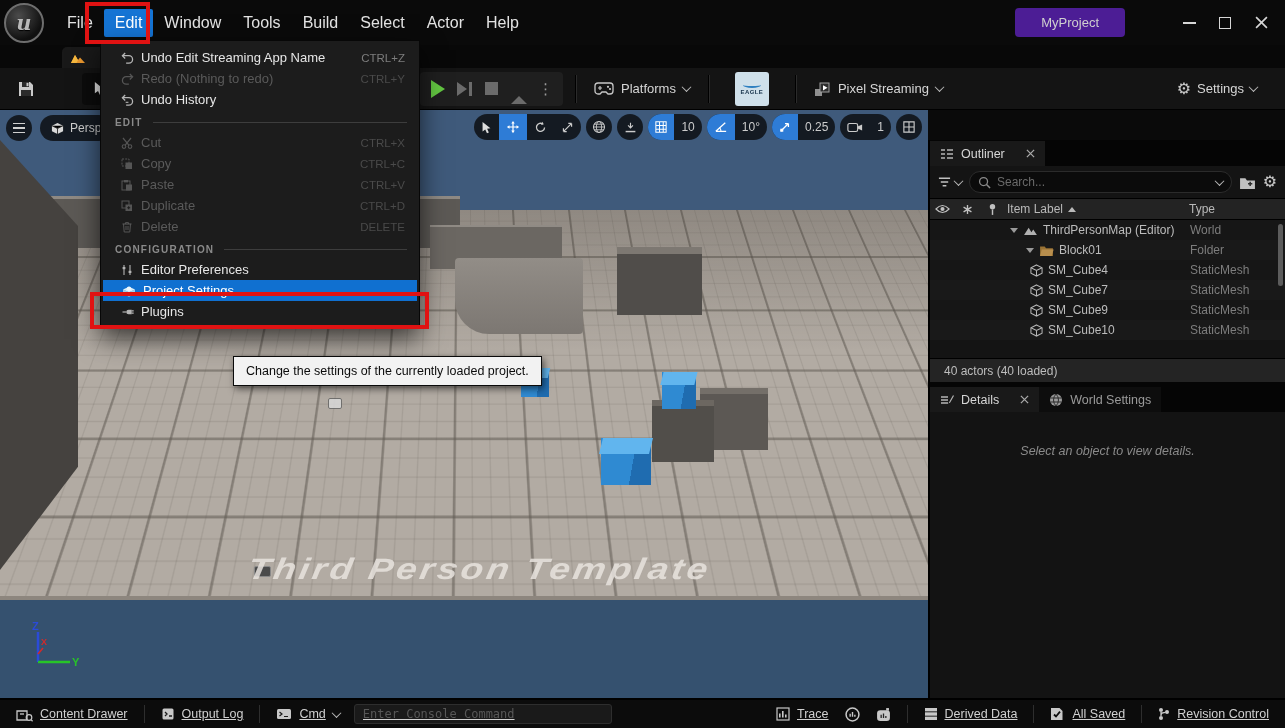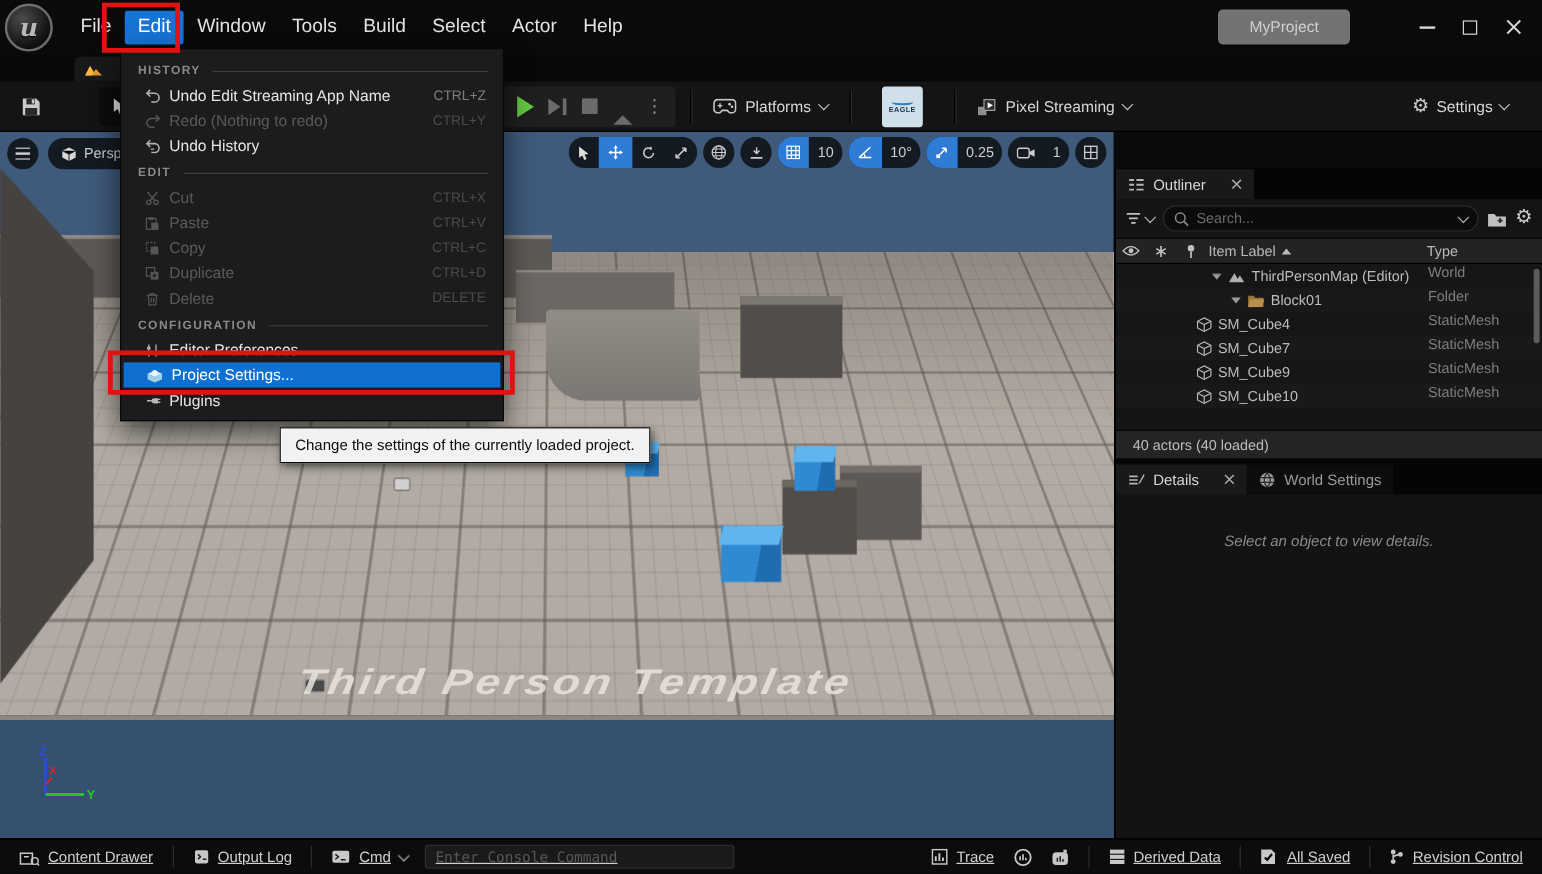--- a/index.html
+++ b/index.html
@@ -9,21 +9,21 @@
 
   
   .titlebar { height:45px; display:flex; align-items:center; background:#0a0a0a; position:relative; }
   .ue-logo { width:40px; height:40px; margin-left:4px; border-radius:50%; border:2px solid #6e6e6e;
              background:radial-gradient(circle at 35% 30%, #4b4b4b, #101010 70%);
              display:flex; align-items:center; justify-content:center; }
   .ue-logo span { font-family:"DejaVu Serif", serif; font-style:italic; font-weight:bold; font-size:21px; color:#b9b9b9; text-shadow:0 1px 1px #000; }
   .menubar { display:flex; margin-left:12px; }
   .menubar .mbi { padding:5px 11px; color:#e3e3e3; font-size:16px; cursor:default; }
   .menubar .mbi.active { background:#1574d4; color:#fff; border-radius:2px; }
-  .project-pill { margin-left:auto; margin-right:46px; background:#737373; border-radius:4px; padding:7px 26px; color:#cfcfcf; font-size:13px; }
+  .project-pill { margin-left:auto; margin-right:46px; background:#4c1d95; border-radius:4px; padding:7px 26px; color:#cfcfcf; font-size:13px; }
   .winctl { display:flex; align-items:center; margin-right:6px; }
   .winctl .wbtn { width:36px; height:34px; display:flex; align-items:center; justify-content:center; }
   .ic-min { width:13px; height:2px; background:#d6d6d6; }
   .ic-max { width:12px; height:12px; border:1.5px solid #d6d6d6; }
 
   
   .tabstrip { height:23px; background:#080808; display:flex; align-items:flex-end; padding-left:62px; }
   .level-tab { height:21px; width:150px; background:#191919; border-radius:5px 5px 0 0; display:flex; align-items:center; padding:0 8px; gap:6px; }
 
   
@@ -106,26 +106,26 @@
   .otoolbar { height:32px; display:flex; align-items:center; padding:16px 8px; gap:7px; }
   .filter-btn { display:flex; align-items:center; gap:4px; }
   .search-pill { flex:1; height:22px; background:#0b0b0b; border:1px solid #2b2b2b; border-radius:12px; display:flex; align-items:center; padding:0 8px; gap:6px; }
   .search-pill input { flex:1; background:transparent; border:none; outline:none; color:#bdbdbd; font-size:12px; font-family:"Liberation Sans",sans-serif; }
   .search-pill input::placeholder { color:#6a6a6a; }
   .ohead { height:22px; background:#232323; display:flex; align-items:center; font-size:12px; color:#b9b9b9; border-top:1px solid #000; border-bottom:1px solid #000; }
   .ohead .hicon { width:25px; display:flex; justify-content:center; }
   .ohead .hlabel { width:184px; display:flex; align-items:center; gap:5px; padding-left:2px; }
   .tri-up { width:0; height:0; border-left:4px solid transparent; border-right:4px solid transparent; border-bottom:5px solid #b9b9b9; }
   .orows { flex:1; position:relative; overflow:hidden; }
-  .orow { height:20px; display:flex; font-size:12px; color:#bcbcbc; position:relative; }
+  .orow { height:20px; display:flex; align-items:center; font-size:12px; color:#bcbcbc; position:relative; }
   .orow:nth-child(odd) { background:#161616; }
   .orow:nth-child(even) { background:#191919; }
   .orow .rcontent { display:flex; align-items:center; gap:5px; overflow:hidden; white-space:nowrap; width:260px; }
   .orow .rtype { position:absolute; left:260px; color:#7d7d7d; }
-  .d0 { padding-left:80px; } .d1 { padding-left:96px; } .d2 { padding-left:67px; }
+  .d0 { padding-left:80px; } .d1 { padding-left:96px; } .d2 { padding-left:100px; }
   .tri-down { width:0; height:0; border-left:4.5px solid transparent; border-right:4.5px solid transparent; border-top:5.5px solid #9a9a9a; }
   .oscroll { position:absolute; right:2px; top:4px; width:5px; height:62px; background:#5c5c5c; border-radius:3px; }
   .ofooter { height:24px; background:#242424; border-top:1px solid #000; display:flex; align-items:center; padding-left:14px; font-size:12px; color:#bdbdbd; }
   .splitter { height:4px; background:#050505; }
   .details { flex:1; display:flex; flex-direction:column; background:#131313; }
   .details-body { flex:1; padding-top:32px; text-align:center; font-size:12.5px; font-style:italic; color:#8a8a8a; }
 
   
   .statusbar { height:30px; background:#0c0c0c; border-top:2px solid #000; display:flex; align-items:center; font-size:12.5px; color:#d0d0d0; padding:0 8px;text-decoration:underline; }
   .sb-item { display:flex; align-items:center; gap:7px; padding:0 8px; }
@@ -633,23 +633,20 @@
           <circle cx="3" cy="11" r="2" fill="#c8c8c8"></circle>
           <circle cx="9" cy="5" r="2" fill="#c8c8c8"></circle>
           <path d="M3 5 v4 M3 8 q0 -2 3 -2.4 L7.4 5.4" stroke="#c8c8c8" stroke-width="1.3" fill="none"></path>
         </svg>
         <span>Revision Control</span>
       </div>
     </div>
   </footer>
 
   <div class="menu-panel">
-    <div class="msec">
-        <span>HISTORY</span>
-      </div>
     <div class="mi">
       <span class="mico">
         <svg width="13" height="12" viewBox="0 0 14 13">
             <path d="M4.5 1 L1.5 4 l3 3" fill="none" stroke="currentColor" stroke-width="1.4"></path>
             <path d="M1.5 4 h7 a4 4 0 0 1 0 8 h-3" fill="none" stroke="currentColor" stroke-width="1.4"></path>
           </svg>
       </span>
       <span class="mlabel">Undo Edit Streaming App Name</span>
       <span class="mshort">CTRL+Z</span>
     </div>
@@ -685,37 +682,37 @@
             <circle cx="9" cy="9.6" r="1.8" fill="none" stroke="currentColor" stroke-width="1.1"></circle>
             <path d="M4 8.4 L10 1 M8 8.4 L2 1" stroke="currentColor" stroke-width="1.2"></path>
           </svg>
       </span>
       <span class="mlabel">Cut</span>
       <span class="mshort">CTRL+X</span>
     </div>
     <div class="mi disabled">
       <span class="mico">
         <svg width="12" height="12" viewBox="0 0 12 12">
+            <rect x="1" y="1" width="7" height="7" fill="none" stroke="currentColor" stroke-width="1" stroke-dasharray="2 1.2"></rect>
+            <rect x="4.5" y="4.5" width="6.5" height="6.5" fill="currentColor"></rect>
+          </svg>
+      </span>
+      <span class="mlabel">Copy</span>
+      <span class="mshort">CTRL+C</span>
+    </div>
+    <div class="mi disabled">
+      <span class="mico">
+        <svg width="12" height="12" viewBox="0 0 12 12">
             <rect x="1" y="2" width="8" height="9" fill="none" stroke="currentColor" stroke-width="1"></rect>
             <rect x="3" y="1" width="4" height="2.4" fill="currentColor"></rect>
             <rect x="5" y="5.5" width="6" height="6" fill="currentColor"></rect>
           </svg>
       </span>
       <span class="mlabel">Paste</span>
       <span class="mshort">CTRL+V</span>
-    </div>
-    <div class="mi disabled">
-      <span class="mico">
-        <svg width="12" height="12" viewBox="0 0 12 12">
-            <rect x="1" y="1" width="7" height="7" fill="none" stroke="currentColor" stroke-width="1" stroke-dasharray="2 1.2"></rect>
-            <rect x="4.5" y="4.5" width="6.5" height="6.5" fill="currentColor"></rect>
-          </svg>
-      </span>
-      <span class="mlabel">Copy</span>
-      <span class="mshort">CTRL+C</span>
     </div>
     <div class="mi disabled">
       <span class="mico">
         <svg width="12" height="12" viewBox="0 0 12 12">
             <rect x="1" y="1" width="7" height="7" fill="none" stroke="currentColor" stroke-width="1"></rect>
             <rect x="4.5" y="4.5" width="6.5" height="6.5" fill="currentColor"></rect>
             <path d="M7.7 6.2 v3 M6.2 7.7 h3" stroke="#1c1c1c" stroke-width="1.1"></path>
           </svg>
       </span>
       <span class="mlabel">Duplicate</span>

